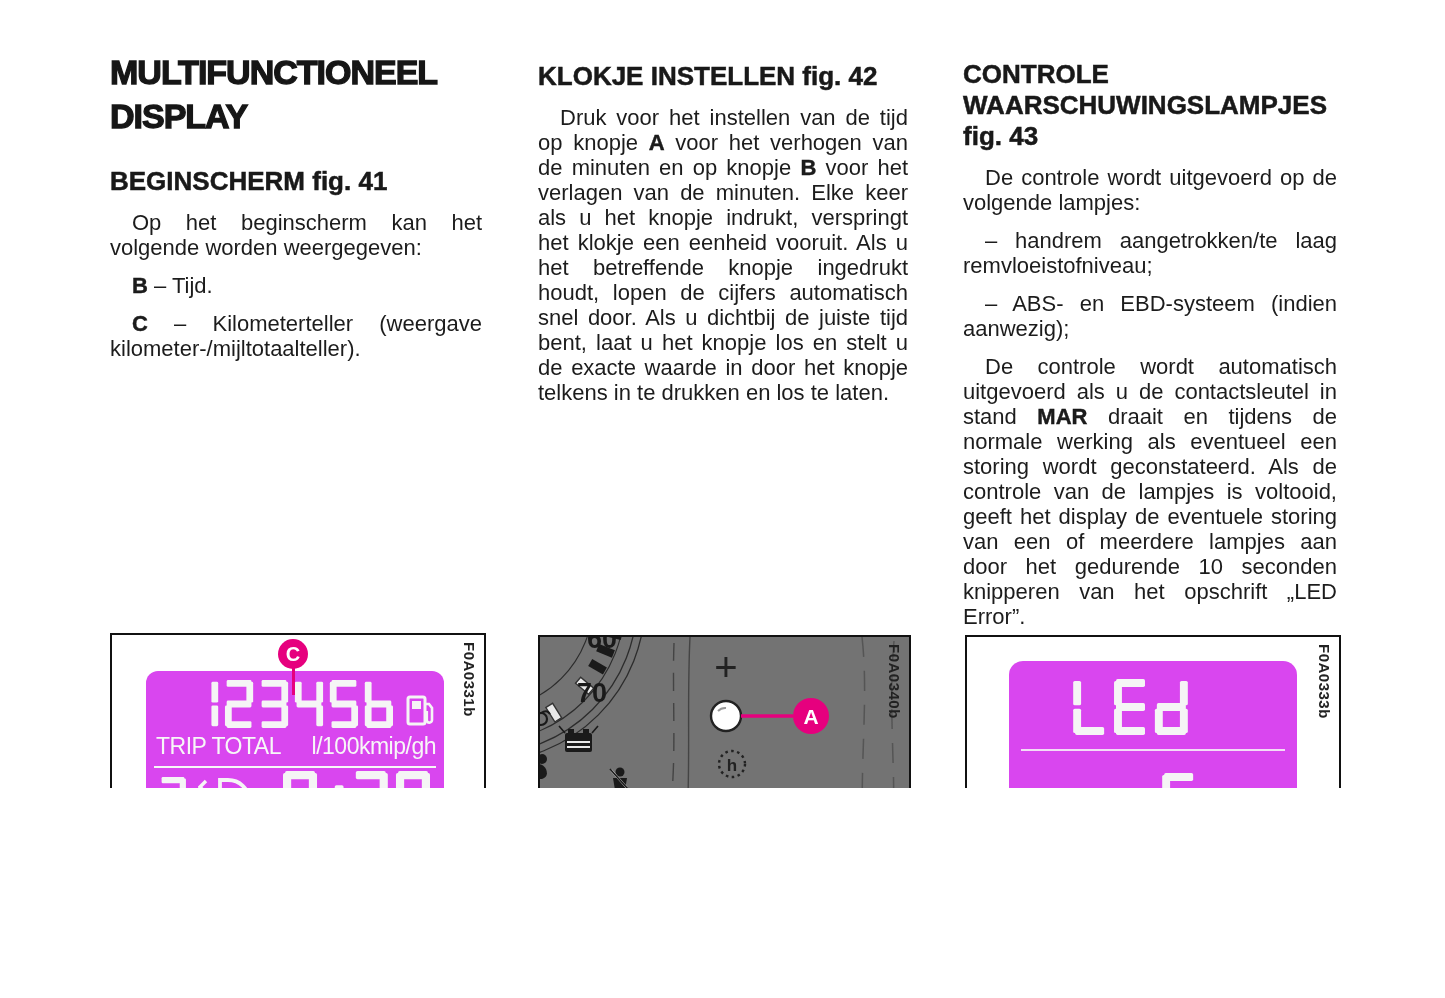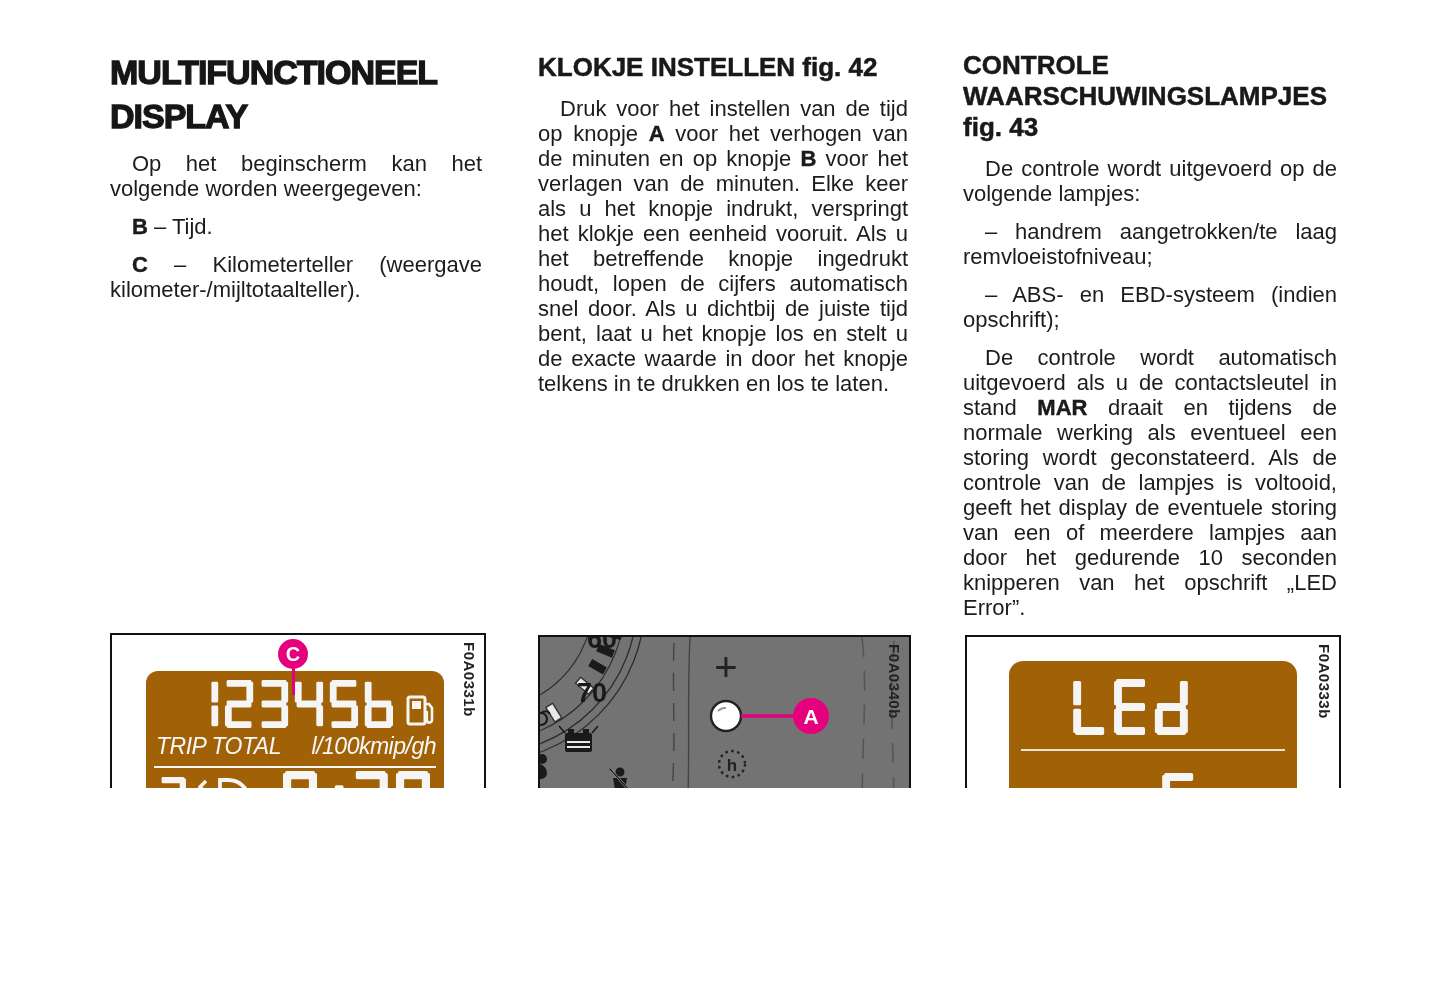--- a/index.html
+++ b/index.html
@@ -6,30 +6,30 @@
   .page{position:relative;width:1445px;height:788px;background:#fff;overflow:hidden;
         font-family:"Liberation Sans",sans-serif;color:#1c1c1c;}
   .col{position:absolute;top:0;}
   .col1{left:110px;width:372px;padding-top:50px;}
   .col2{left:538px;width:370px;padding-top:52px;}
   .col3{left:963px;width:374px;padding-top:50px;}
   h1.doc-title{margin:0;font-size:34px;line-height:44px;font-weight:900;
      letter-spacing:-1px;color:#161616;-webkit-text-stroke:1.3px #161616;}
   h2.sec{margin:28px 0 0 0;font-size:26px;line-height:31px;font-weight:700;
      color:#191919;-webkit-text-stroke:0.5px #191919;}
-  .col2 h2.sec, .col3 h2.sec{margin-top:0;}
+  .col2 h2.sec, .col3 h2.sec{margin-top:9px;}
   .para{margin:13px 0 0 0;font-size:22px;line-height:25px;text-align:justify;
      text-indent:22px;color:#1c1c1c;}
   .para b{font-weight:700;-webkit-text-stroke:0.4px #111;}
   
   .figbox{position:absolute;background:#fff;border:2px solid #111;}
   .figcode{position:absolute;top:7px;right:6px;writing-mode:vertical-rl;
      font-size:15px;font-weight:700;letter-spacing:0.5px;color:#222;}
   .figcap{position:absolute;font-size:24px;color:#1c1c1c;}
-  .lcd{position:absolute;background:#a16207;border-radius:12px;font-style:italic;}
+  .lcd{position:absolute;background:#d946ef;border-radius:12px;}
   .seg{position:absolute;line-height:0;}
   .lcd-units{position:absolute;font-size:23px;letter-spacing:-0.5px;color:#f7f7f7;white-space:nowrap;}
   .lcd-sep{position:absolute;height:2px;background:#f7f7f7;}
   .marker{position:absolute;width:30px;height:30px;border-radius:50%;background:#e6007e;
      color:#fff;font-weight:700;font-size:20px;text-align:center;line-height:30px;}
   .stem{position:absolute;width:3px;background:#e6007e;}
   .fig42bg{background:#737373;}
   
   .footer-bar{position:absolute;left:13px;right:0;top:931px;height:35px;background:#c2c2c5;}
   .footer-section{position:absolute;right:200px;top:936px;font-size:20px;font-weight:700;
@@ -37,40 +37,41 @@
   .footer-page{position:absolute;right:133px;top:925px;font-size:36px;font-weight:900;
      color:#111;-webkit-text-stroke:1.2px #111;}
 </style>
 </head>
 <body>
 
 <div class="page">
 
   <div class="col col1">
     <h1 class="doc-title">MULTIFUNCTIONEEL DISPLAY</h1>
+    <h2 class="sec">BEGINSCHERM fig. 41</h2>
     <div>
         <p class="para">Op het beginscherm kan het volgende worden weergegeven:</p>
         <p class="para"><b>B</b> – Tijd.</p>
         <p class="para"><b>C</b> – Kilometerteller (weergave kilometer-/mijltotaalteller).</p>
       </div>
   </div>
 
   <div class="col col2">
     <h2 class="sec">KLOKJE INSTELLEN fig. 42</h2>
     <div>
         <p class="para">Druk voor het instellen van de tijd op knopje <b>A</b> voor het verhogen van de minuten en op knopje <b>B</b> voor het verlagen van de minuten. Elke keer als u het knopje indrukt, verspringt het klokje een eenheid vooruit. Als u het betreffende knopje ingedrukt houdt, lopen de cijfers automatisch snel door. Als u dichtbij de juiste tijd bent, laat u het knopje los en stelt u de exacte waarde in door het knopje telkens in te drukken en los te laten.</p>
       </div>
   </div>
 
   <div class="col col3">
     <h2 class="sec">CONTROLE WAARSCHUWINGSLAMPJES fig. 43</h2>
     <div>
         <p class="para">De controle wordt uitgevoerd op de volgende lampjes:</p>
         <p class="para">– handrem aangetrokken/te laag remvloeistofniveau;</p>
-        <p class="para">– ABS- en EBD-systeem (indien opschrift);</p>
+        <p class="para">– ABS- en EBD-systeem (indien aanwezig);</p>
         <p class="para">De controle wordt automatisch uitgevoerd als u de contactsleutel in stand <b>MAR</b> draait en tijdens de normale werking als eventueel een storing wordt geconstateerd. Als de controle van de lampjes is voltooid, geeft het display de eventuele storing van een of meerdere lampjes aan door het gedurende 10 seconden knipperen van het opschrift „LED Error”.</p>
       </div>
   </div>
 
   <div class="figbox" style="left:110px;top:633px;width:372px;height:236px;">
     <div class="figcode">F0A0331b</div>
     <div class="lcd" style="left:34px;top:36px;width:298px;height:164px;">
       <span class="seg" style="left:44px;top:9px;"><svg width="203" height="48" viewBox="0 0 720 170">
             <g fill="#f5f5f5">
               <rect x="76" y="6" width="24" height="74" rx="5"></rect>

